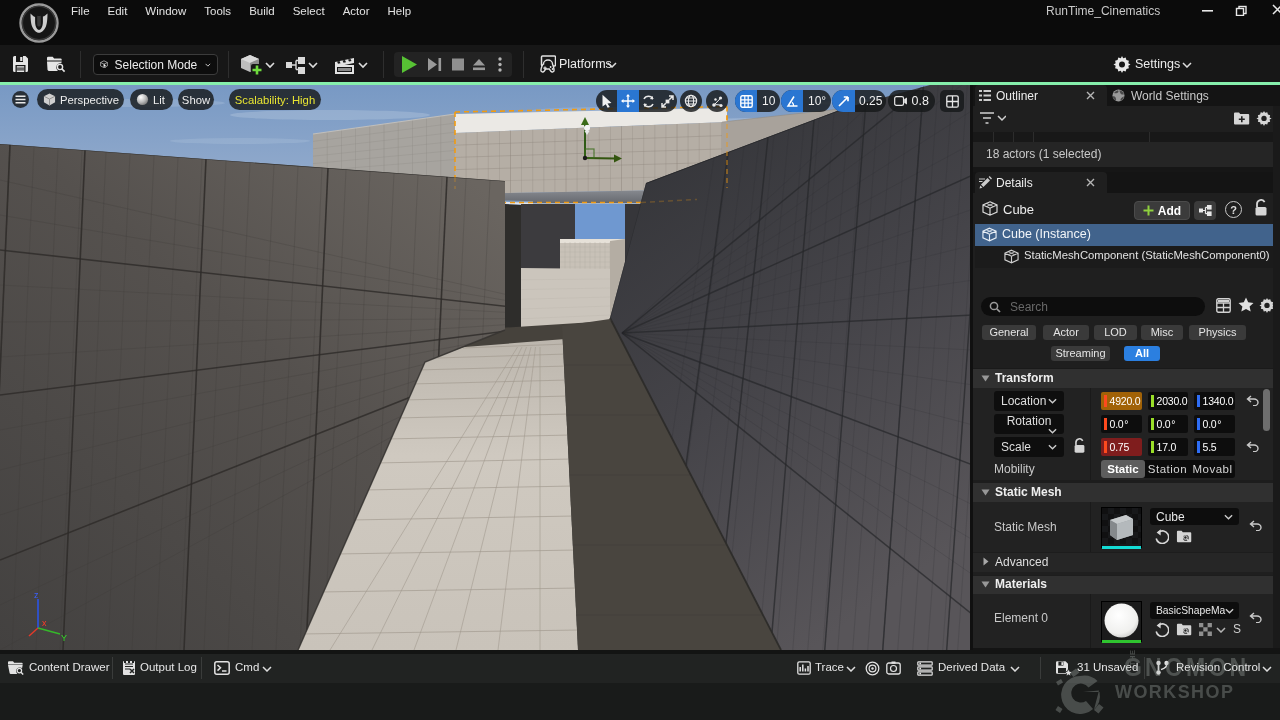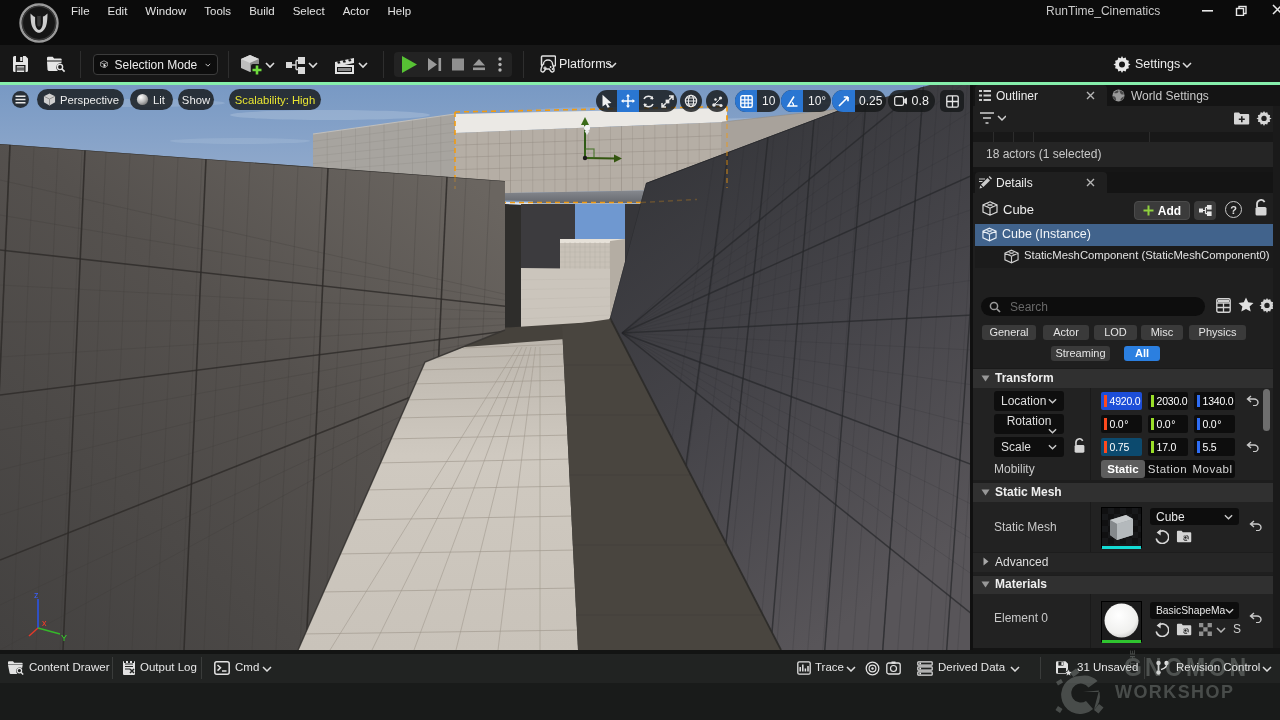--- a/index.html
+++ b/index.html
@@ -667,21 +667,21 @@
   <div class="ab" style="left:22px;top:286px;font-weight:bold;color:#efefef;">Transform</div>
   <div class="ab" style="left:0;top:303px;width:300px;height:92px;background:#222222;"></div>
   <div class="ab" style="left:117px;top:303px;width:1px;height:92px;background:#1a1a1a;"></div>
 
   <div class="ab row" style="left:21px;top:306px;width:70px;height:20px;background:#0e0e0e;border-radius:3px;padding:0 7px;">
     <span style="color:#dedede;">Location</span>
     <svg width="9" height="6" viewBox="0 0 10 6" style="margin-left:auto;">
         <path d="M1 1 L5 5 L9 1" fill="none" stroke="#ccc" stroke-width="1.5"></path>
       </svg>
   </div>
-  <div class="ab row" style="left:128px;top:307px;width:41px;height:18px;background:#1d4ed8;border-radius:2px;overflow:hidden;">
+  <div class="ab row" style="left:128px;top:307px;width:41px;height:18px;background:#a16207;border-radius:2px;overflow:hidden;">
       <div style="flex:none;width:2.5px;height:12px;background:#fd4a1e;margin-left:3px;"></div>
       <span style="color:#fff;font-size:10.5px;margin-left:3px;letter-spacing:-0.2px;">4920.0</span>
     </div>
   <div class="ab row" style="left:175px;top:307px;width:40px;height:18px;background:#0d0d0d;border-radius:2px;overflow:hidden;">
       <div style="flex:none;width:2.5px;height:12px;background:#9ade28;margin-left:3px;"></div>
       <span style="color:#fff;font-size:10.5px;margin-left:3px;letter-spacing:-0.2px;">2030.0</span>
     </div>
   <div class="ab row" style="left:221px;top:307px;width:41px;height:18px;background:#0d0d0d;border-radius:2px;overflow:hidden;">
       <div style="flex:none;width:2.5px;height:12px;background:#2e6df5;margin-left:3px;"></div>
       <span style="color:#fff;font-size:10.5px;margin-left:3px;letter-spacing:-0.2px;">1340.0</span>
@@ -712,21 +712,21 @@
   <div class="ab row" style="left:21px;top:352px;width:70px;height:20px;background:#0e0e0e;border-radius:3px;padding:0 7px;">
     <span style="color:#dedede;">Scale</span>
     <svg width="9" height="6" viewBox="0 0 10 6" style="margin-left:auto;">
         <path d="M1 1 L5 5 L9 1" fill="none" stroke="#ccc" stroke-width="1.5"></path>
       </svg>
   </div>
   <svg class="ab" style="left:100px;top:353px;" width="13" height="16" viewBox="0 0 14 18">
       <path d="M3 8 L3 5 a4 4 0 0 1 7.6 -1.8" fill="none" stroke="#d5d5d5" stroke-width="1.8"></path>
       <rect x="1.5" y="8" width="11" height="8.5" rx="1.5" fill="#d5d5d5"></rect>
     </svg>
-  <div class="ab row" style="left:128px;top:353px;width:41px;height:18px;background:#0c4a6e;border-radius:2px;overflow:hidden;">
+  <div class="ab row" style="left:128px;top:353px;width:41px;height:18px;background:#7f1d1d;border-radius:2px;overflow:hidden;">
       <div style="flex:none;width:2.5px;height:12px;background:#fd4a1e;margin-left:3px;"></div>
       <span style="color:#fff;font-size:10.5px;margin-left:3px;letter-spacing:-0.2px;">0.75</span>
     </div>
   <div class="ab row" style="left:175px;top:353px;width:40px;height:18px;background:#0d0d0d;border-radius:2px;overflow:hidden;">
       <div style="flex:none;width:2.5px;height:12px;background:#9ade28;margin-left:3px;"></div>
       <span style="color:#fff;font-size:10.5px;margin-left:3px;letter-spacing:-0.2px;">17.0</span>
     </div>
   <div class="ab row" style="left:221px;top:353px;width:41px;height:18px;background:#0d0d0d;border-radius:2px;overflow:hidden;">
       <div style="flex:none;width:2.5px;height:12px;background:#2e6df5;margin-left:3px;"></div>
       <span style="color:#fff;font-size:10.5px;margin-left:3px;letter-spacing:-0.2px;">5.5</span>

